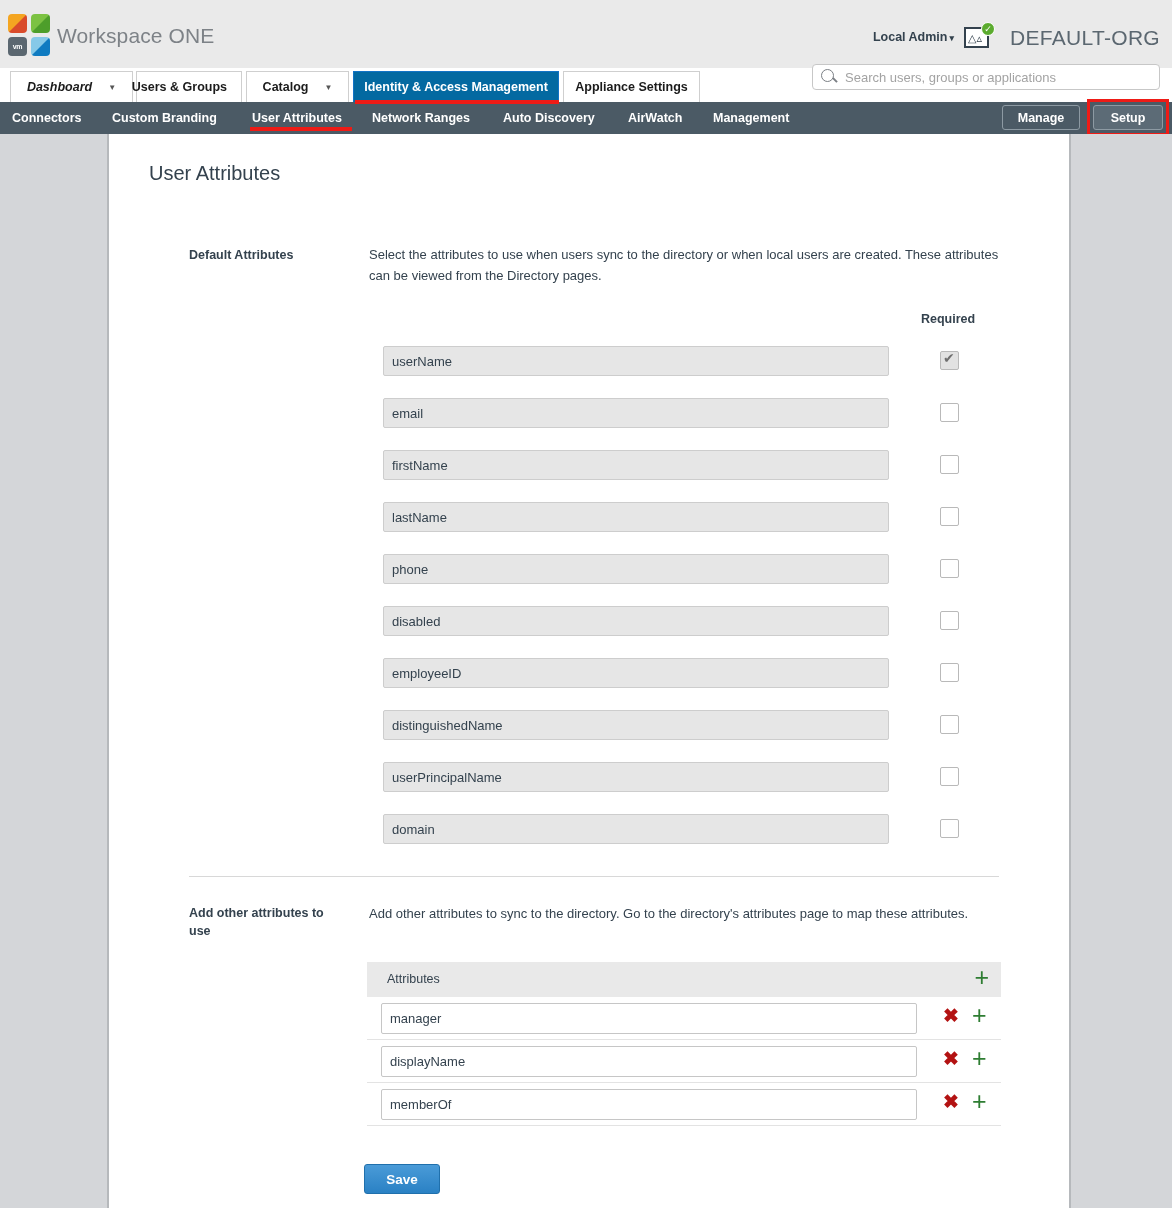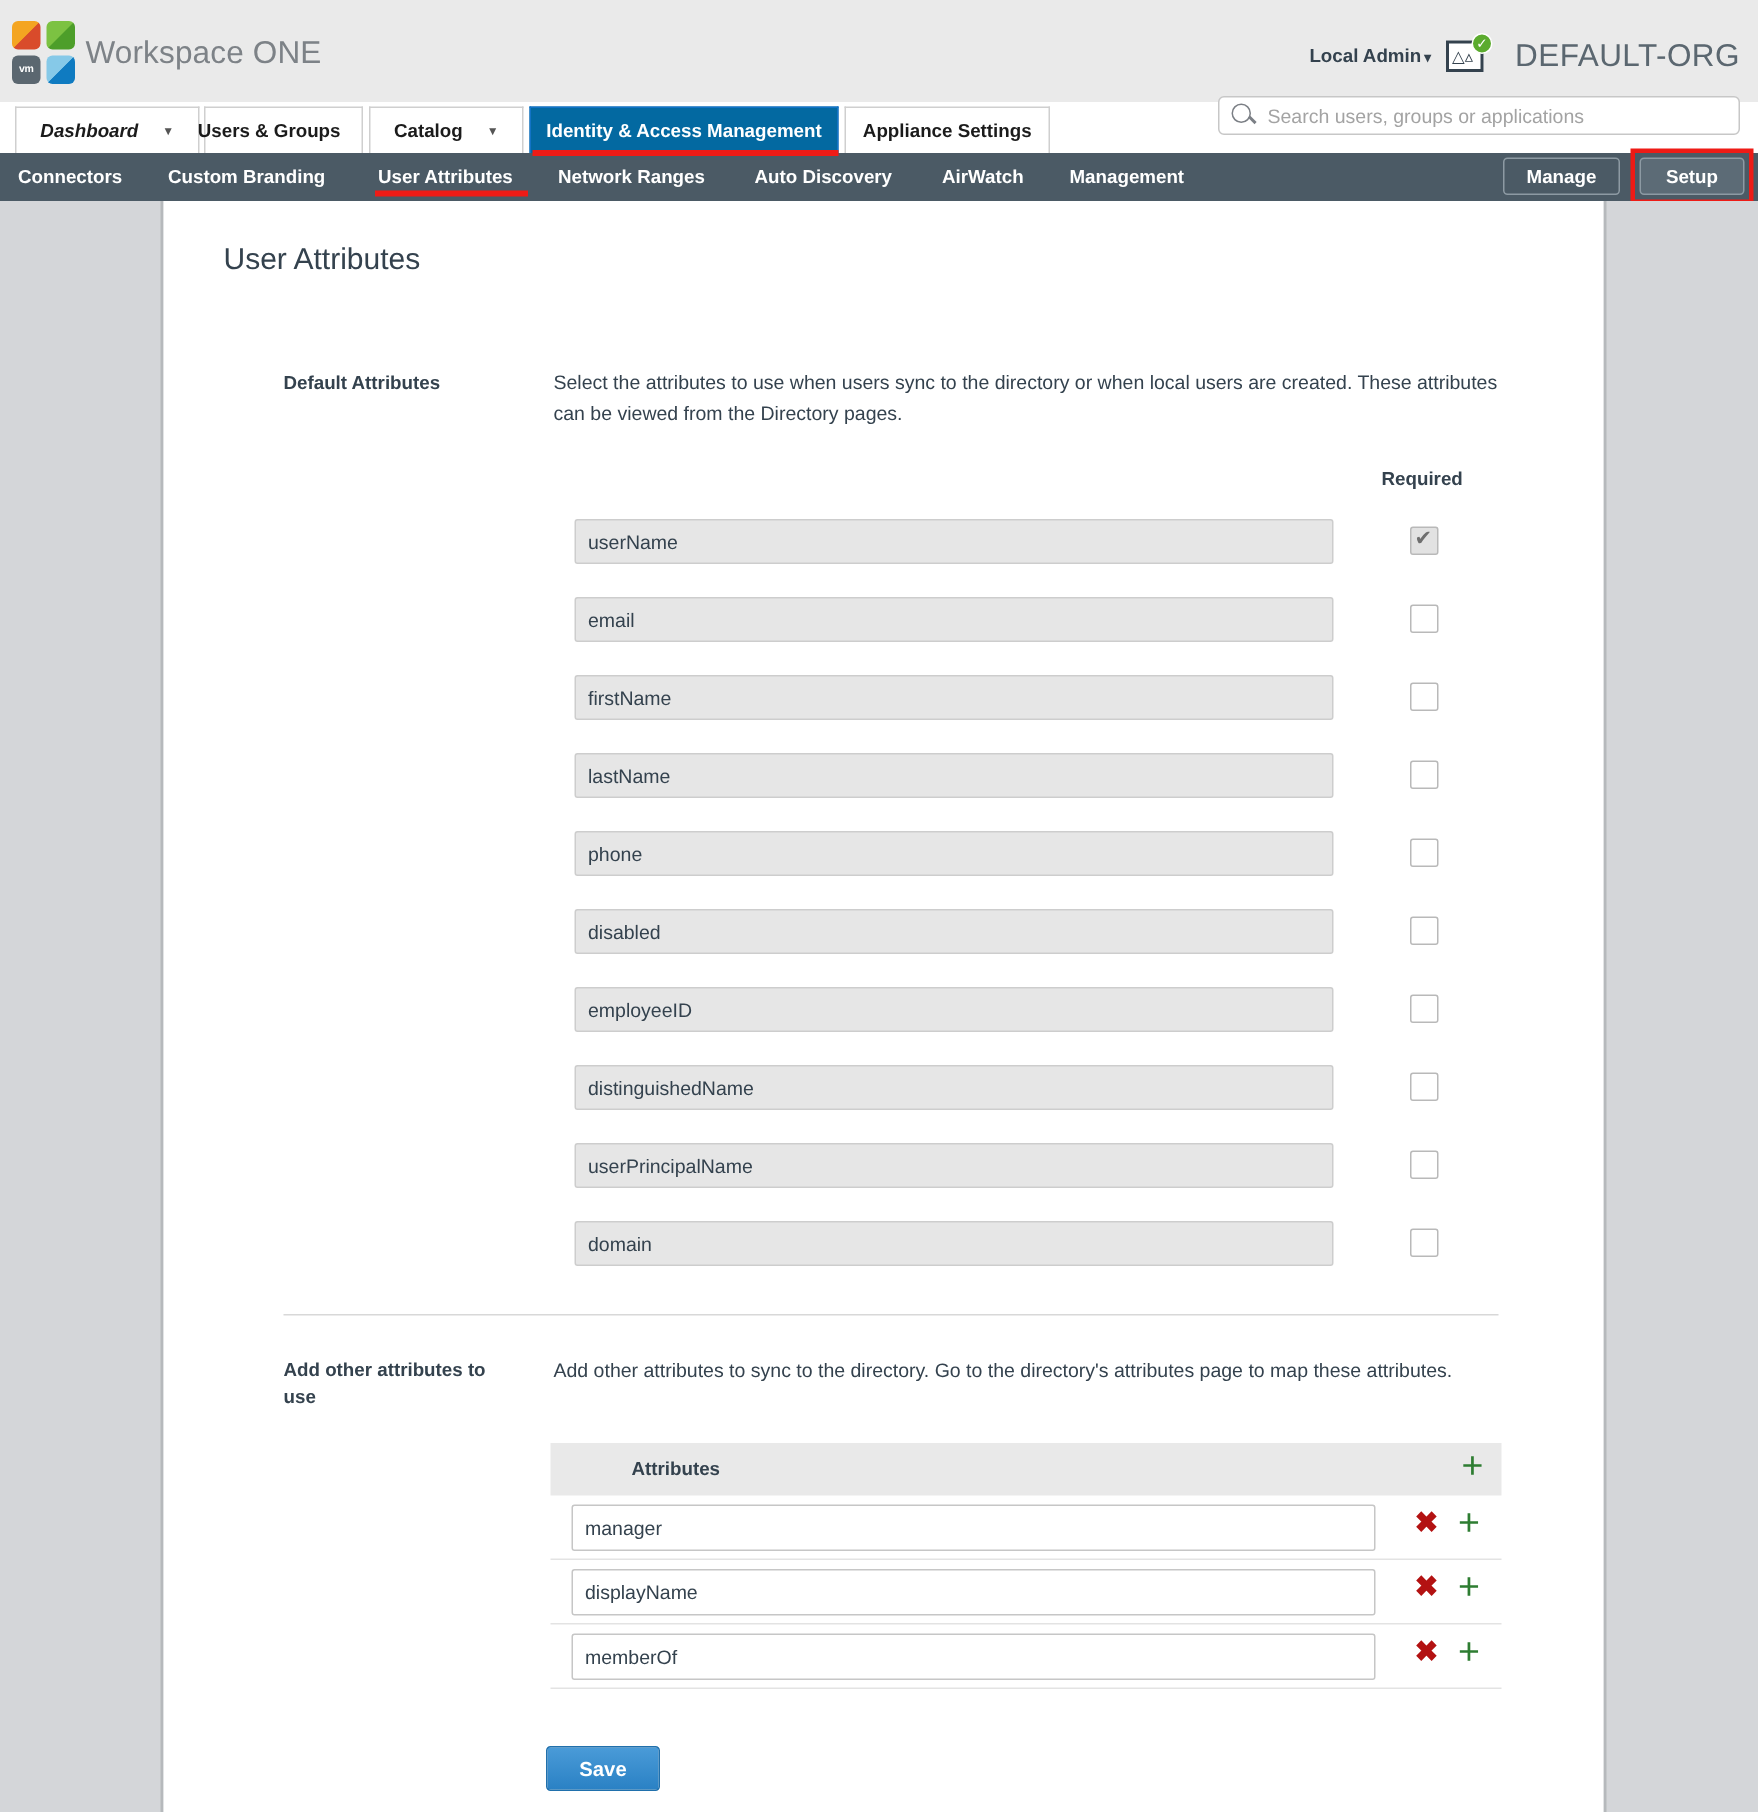--- a/index.html
+++ b/index.html
@@ -249,21 +249,21 @@
   }
 
   
   .attbl-head {
     position: absolute; left: 258px; top: 828px;
     width: 634px; height: 35px;
     background: #e9e9e9;
   }
   .attbl-head .ttl {
     position: absolute; left: 20px; top: 10px;
-    font-size: 12.5px; font-weight: bold; color: #34424e; margin-left: 34px;
+    font-size: 12.5px; font-weight: normal; color: #34424e;
   }
   .plus-ico {
     position: absolute;
     font-size: 25px; line-height: 25px; color: #2e7d32;
     font-weight: 400; cursor: pointer;
     font-family: "Liberation Sans", sans-serif;
   }
   .plus-head { right: 12px; top: 3px; }
 
   .attbl-row { position: absolute; left: 258px; width: 634px; height: 43px; }

